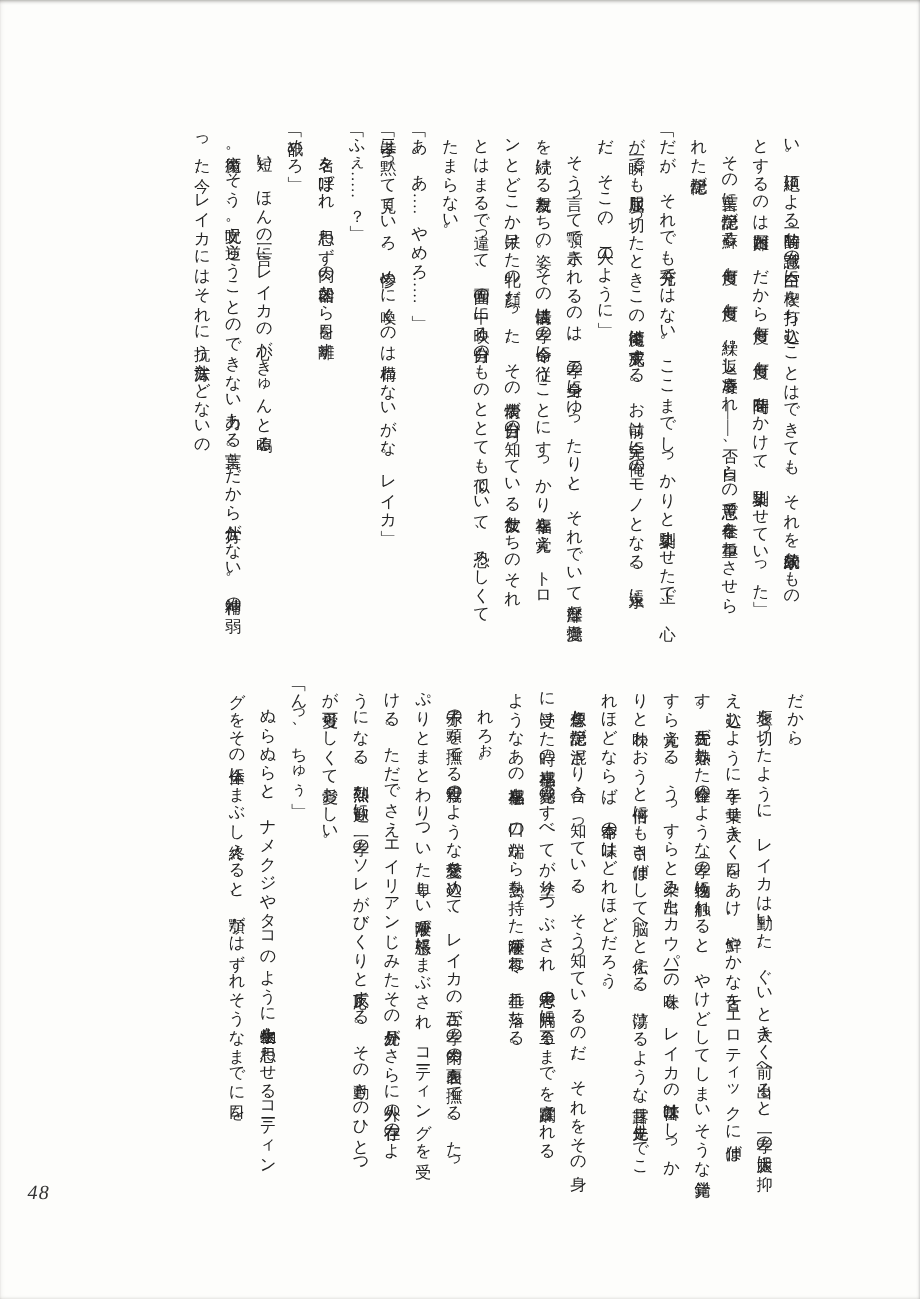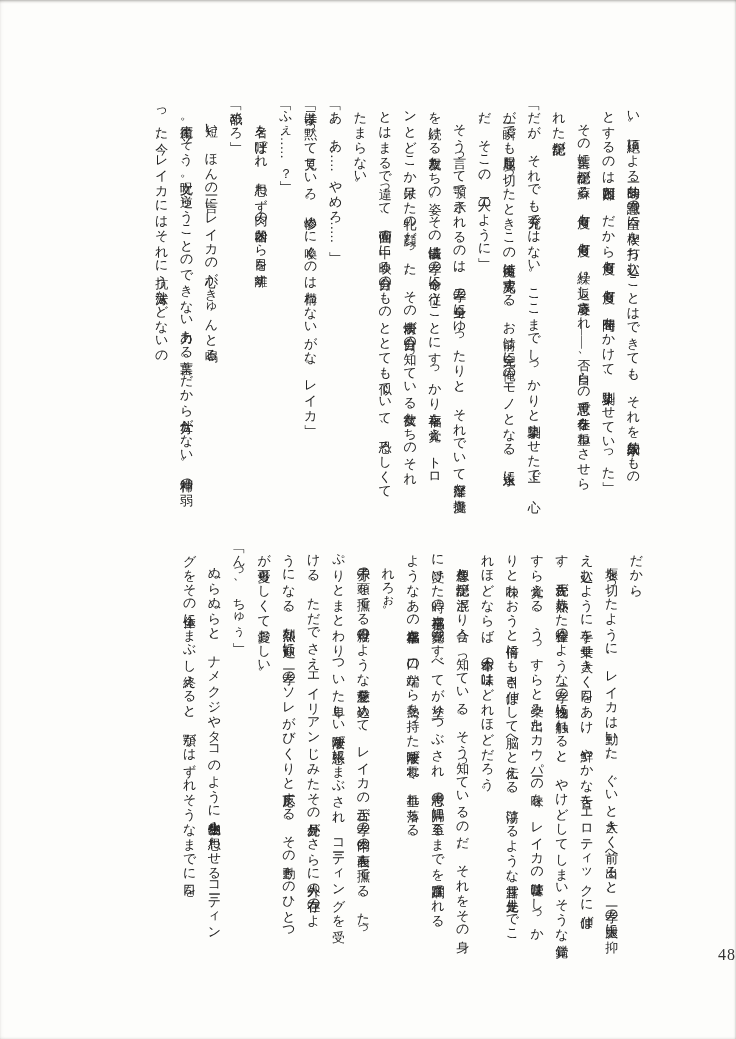--- a/index.html
+++ b/index.html
@@ -52,24 +52,25 @@
     padding: 0;
   }
   .text-block p.indent {
     text-indent: 1em;
   }
   .page-number {
     position: absolute;
     top: 946px;
     left: 22px;
     right: 0;
-    text-align: right;
+    text-align: left;
     font-size: 16px;
     color: #333;
     letter-spacing: 1px;
+    font-style: italic;
   }
 </style>
 </head>
 <body>
 
 <div class="page">
   <section class="text-block block-top">
       <p class="">い。絶頂による一時的な意識の空白に楔を打ち込むことはできても、それを永続的なものとするのは困難だ。だから何度も、何度も、時間をかけて、馴染ませていった」</p>
       <p class="indent">その言葉に記憶が蘇る。何度も、何度も、繰り返し凌辱され――否、自らの意思で奉仕を重ねさせられた記憶が。</p>
       <p class="">「だが、それでも充分ではない。ここまでしっかりと馴染ませた上で、心が一瞬でも屈服し切ったときこの魔術は完成する。お前は完全に俺のモノとなる。永遠にだ。そこの、二人のように」</p>

